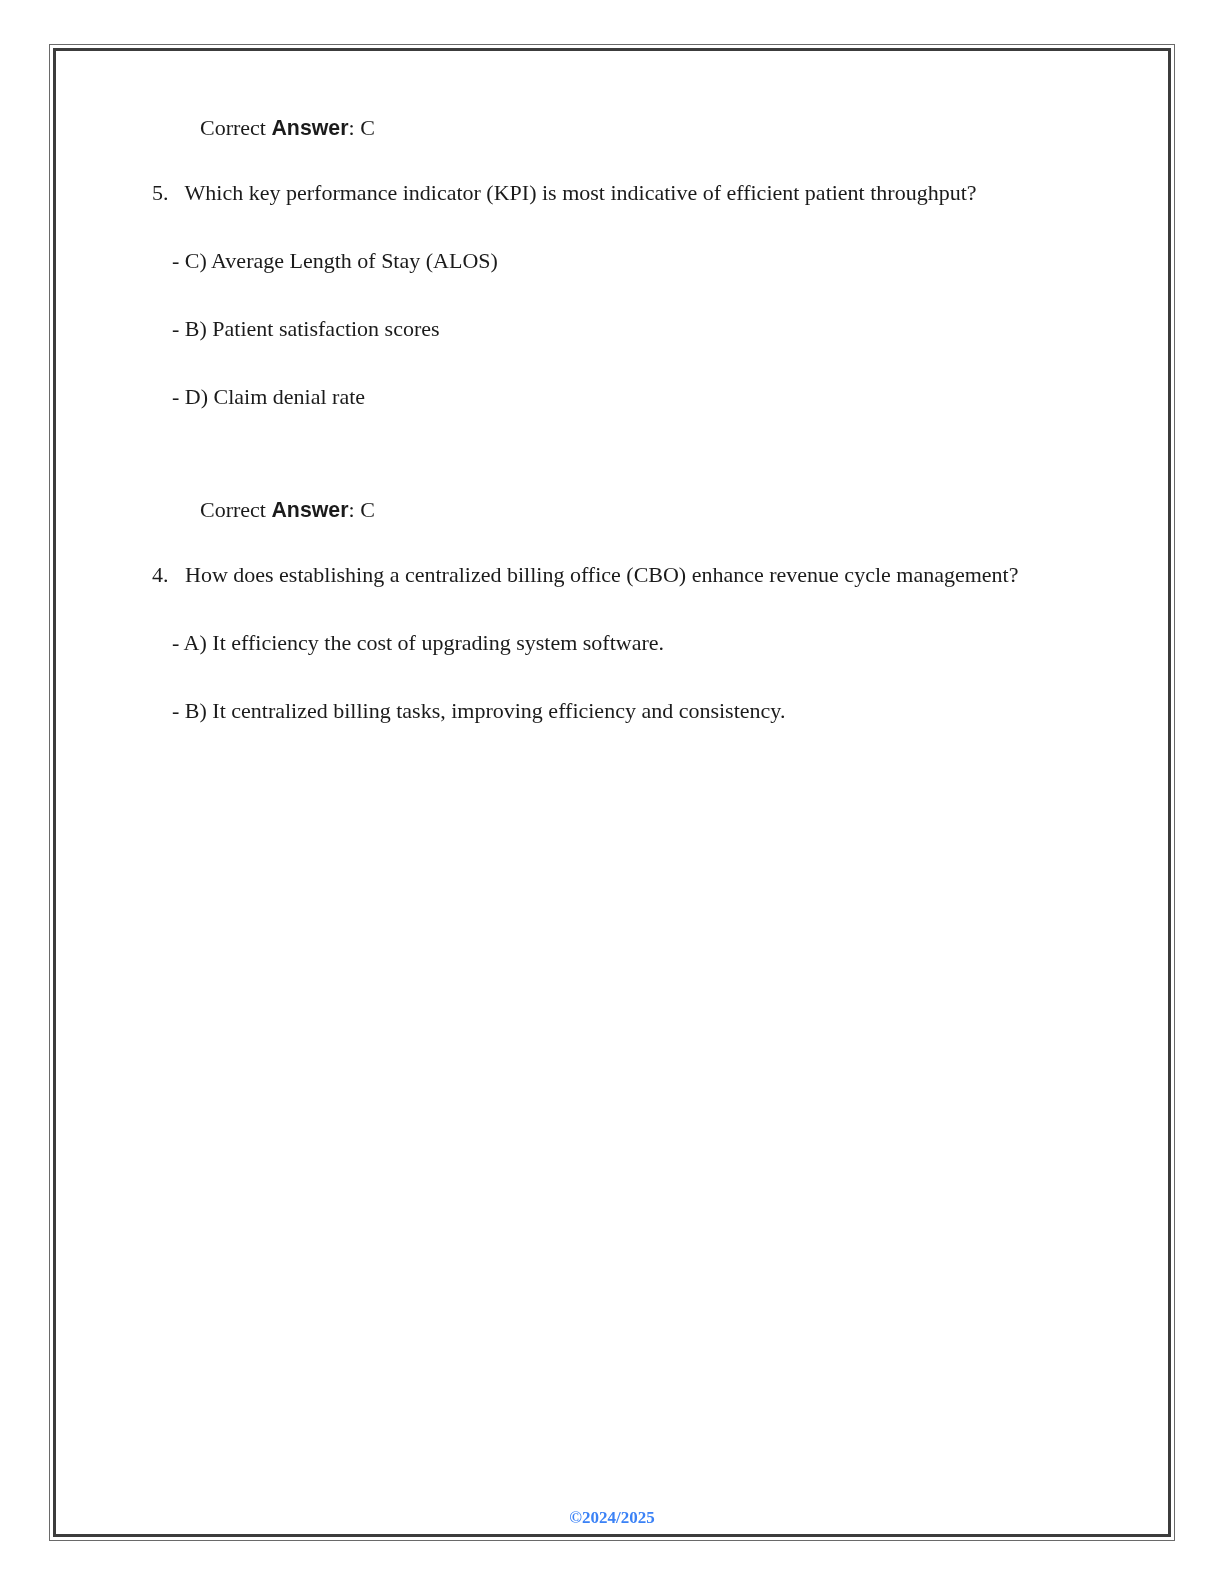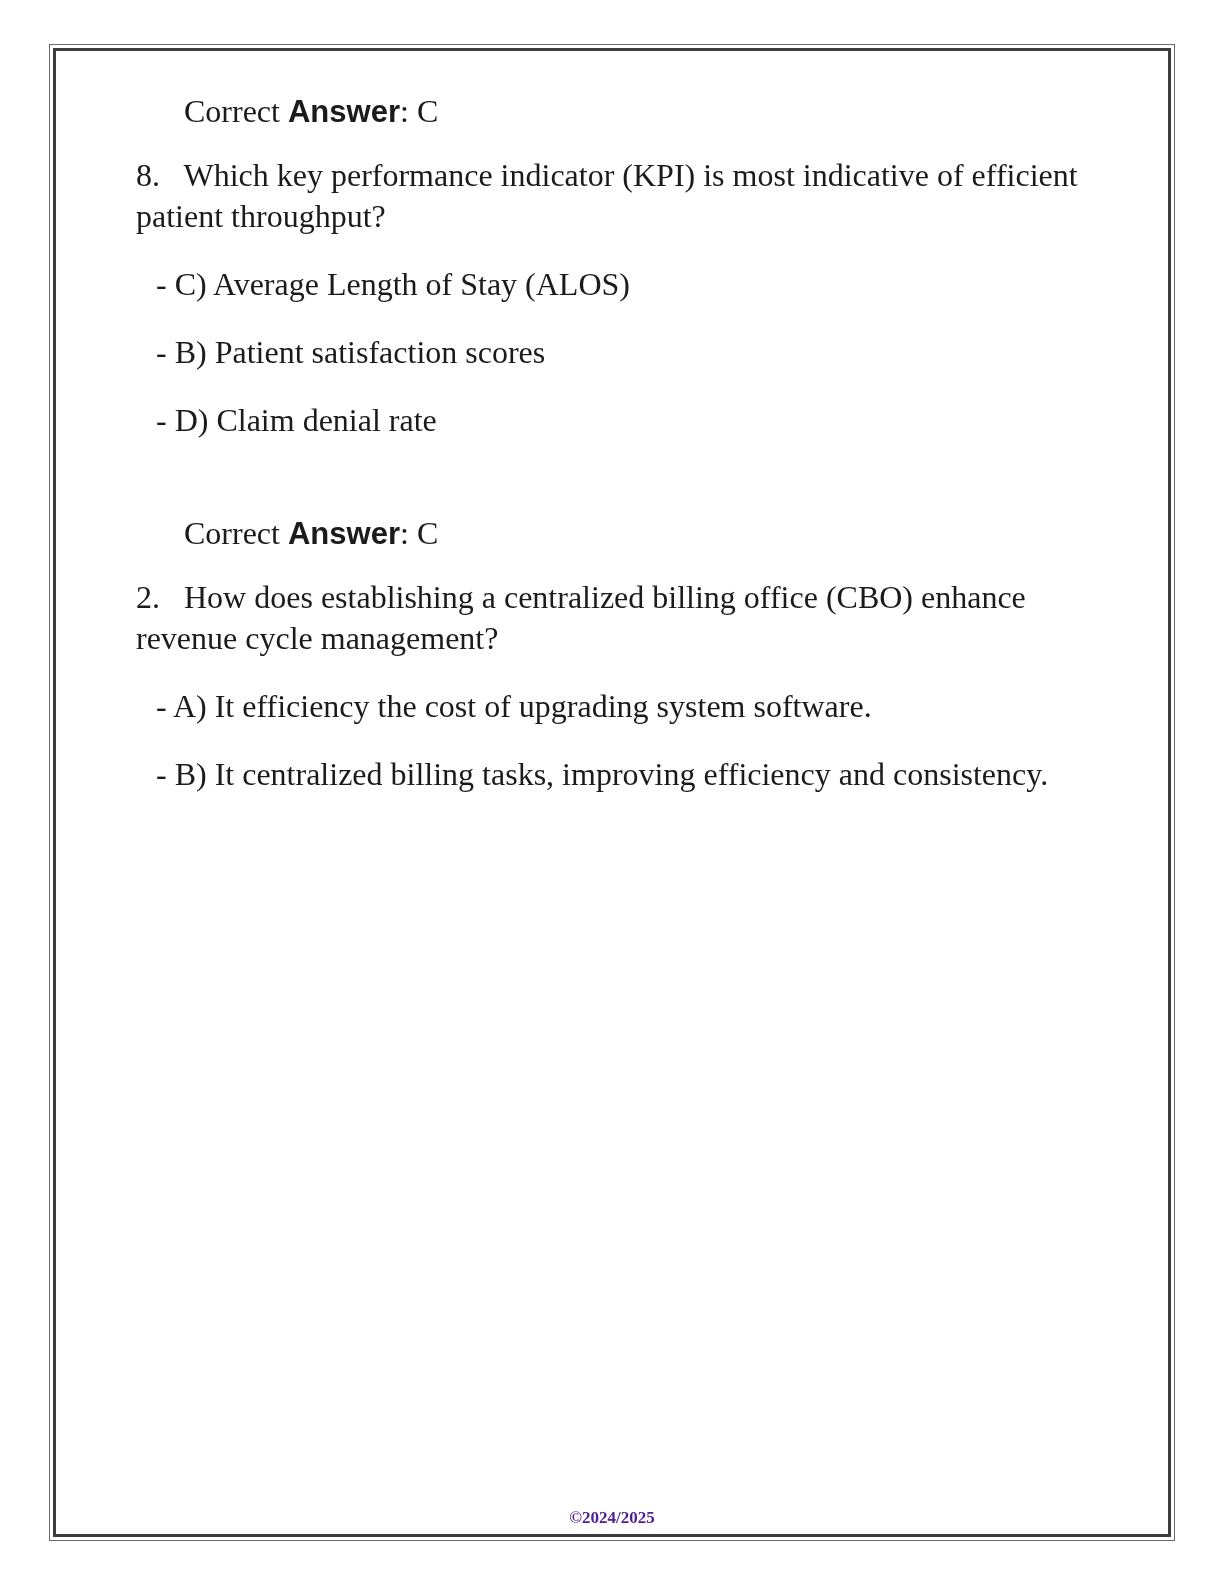--- a/index.html
+++ b/index.html
@@ -33,22 +33,22 @@
     box-sizing: border-box;
     position: relative;
   }
   .content {
     position: absolute;
     left: 80px;
     top: 40px;
     width: 965px;
   }
   .content p {
-    margin: 0;
-    font-size: 32px;
+    margin: 16px;
+    font-size: 22px;
     line-height: 41px;
     white-space: pre-wrap;
   }
   .answer-line {
     text-indent: 48px;
     margin-bottom: 23px !important;
   }
   .answer-line .answer-word {
     font-family: "Liberation Sans", sans-serif;
     font-weight: 700;
@@ -70,45 +70,45 @@
   }
   .footer {
     position: absolute;
     left: 0;
     bottom: 6px;
     width: 100%;
     text-align: center;
     font-size: 17px;
     font-weight: 700;
     font-family: "Liberation Serif", serif;
-    color: #4c1d95;
+    color: #3b82f6;
   }
 </style>
 </head>
 <body>
 
 <div class="sheet">
   <div class="frame-outer">
     <div class="frame-inner">
 
       <div class="content">
 
         <p class="answer-line"><span>Correct </span><span class="answer-word">Answer</span><span>: C</span></p>
 
 
-        <p class="question">8.   Which key performance indicator (KPI) is most indicative of efficient patient throughput?</p>
+        <p class="question">5.   Which key performance indicator (KPI) is most indicative of efficient patient throughput?</p>
 
         <p class="option">- C) Average Length of Stay (ALOS)</p>
         <p class="option">- B) Patient satisfaction scores</p>
         <p class="option">- D) Claim denial rate</p>
 
         <p class="answer-line answer-spacer-top"><span>Correct </span><span class="answer-word">Answer</span><span>: C</span></p>
 
 
-        <p class="question">2.   How does establishing a centralized billing office (CBO) enhance revenue cycle management?</p>
+        <p class="question">4.   How does establishing a centralized billing office (CBO) enhance revenue cycle management?</p>
 
         <p class="option">- A) It efficiency the cost of upgrading system software.</p>
         <p class="option">- B) It centralized billing tasks, improving efficiency and consistency.</p>
 
       </div>
 
       <div class="footer">©2024/2025</div>
 
     </div>
   </div>

